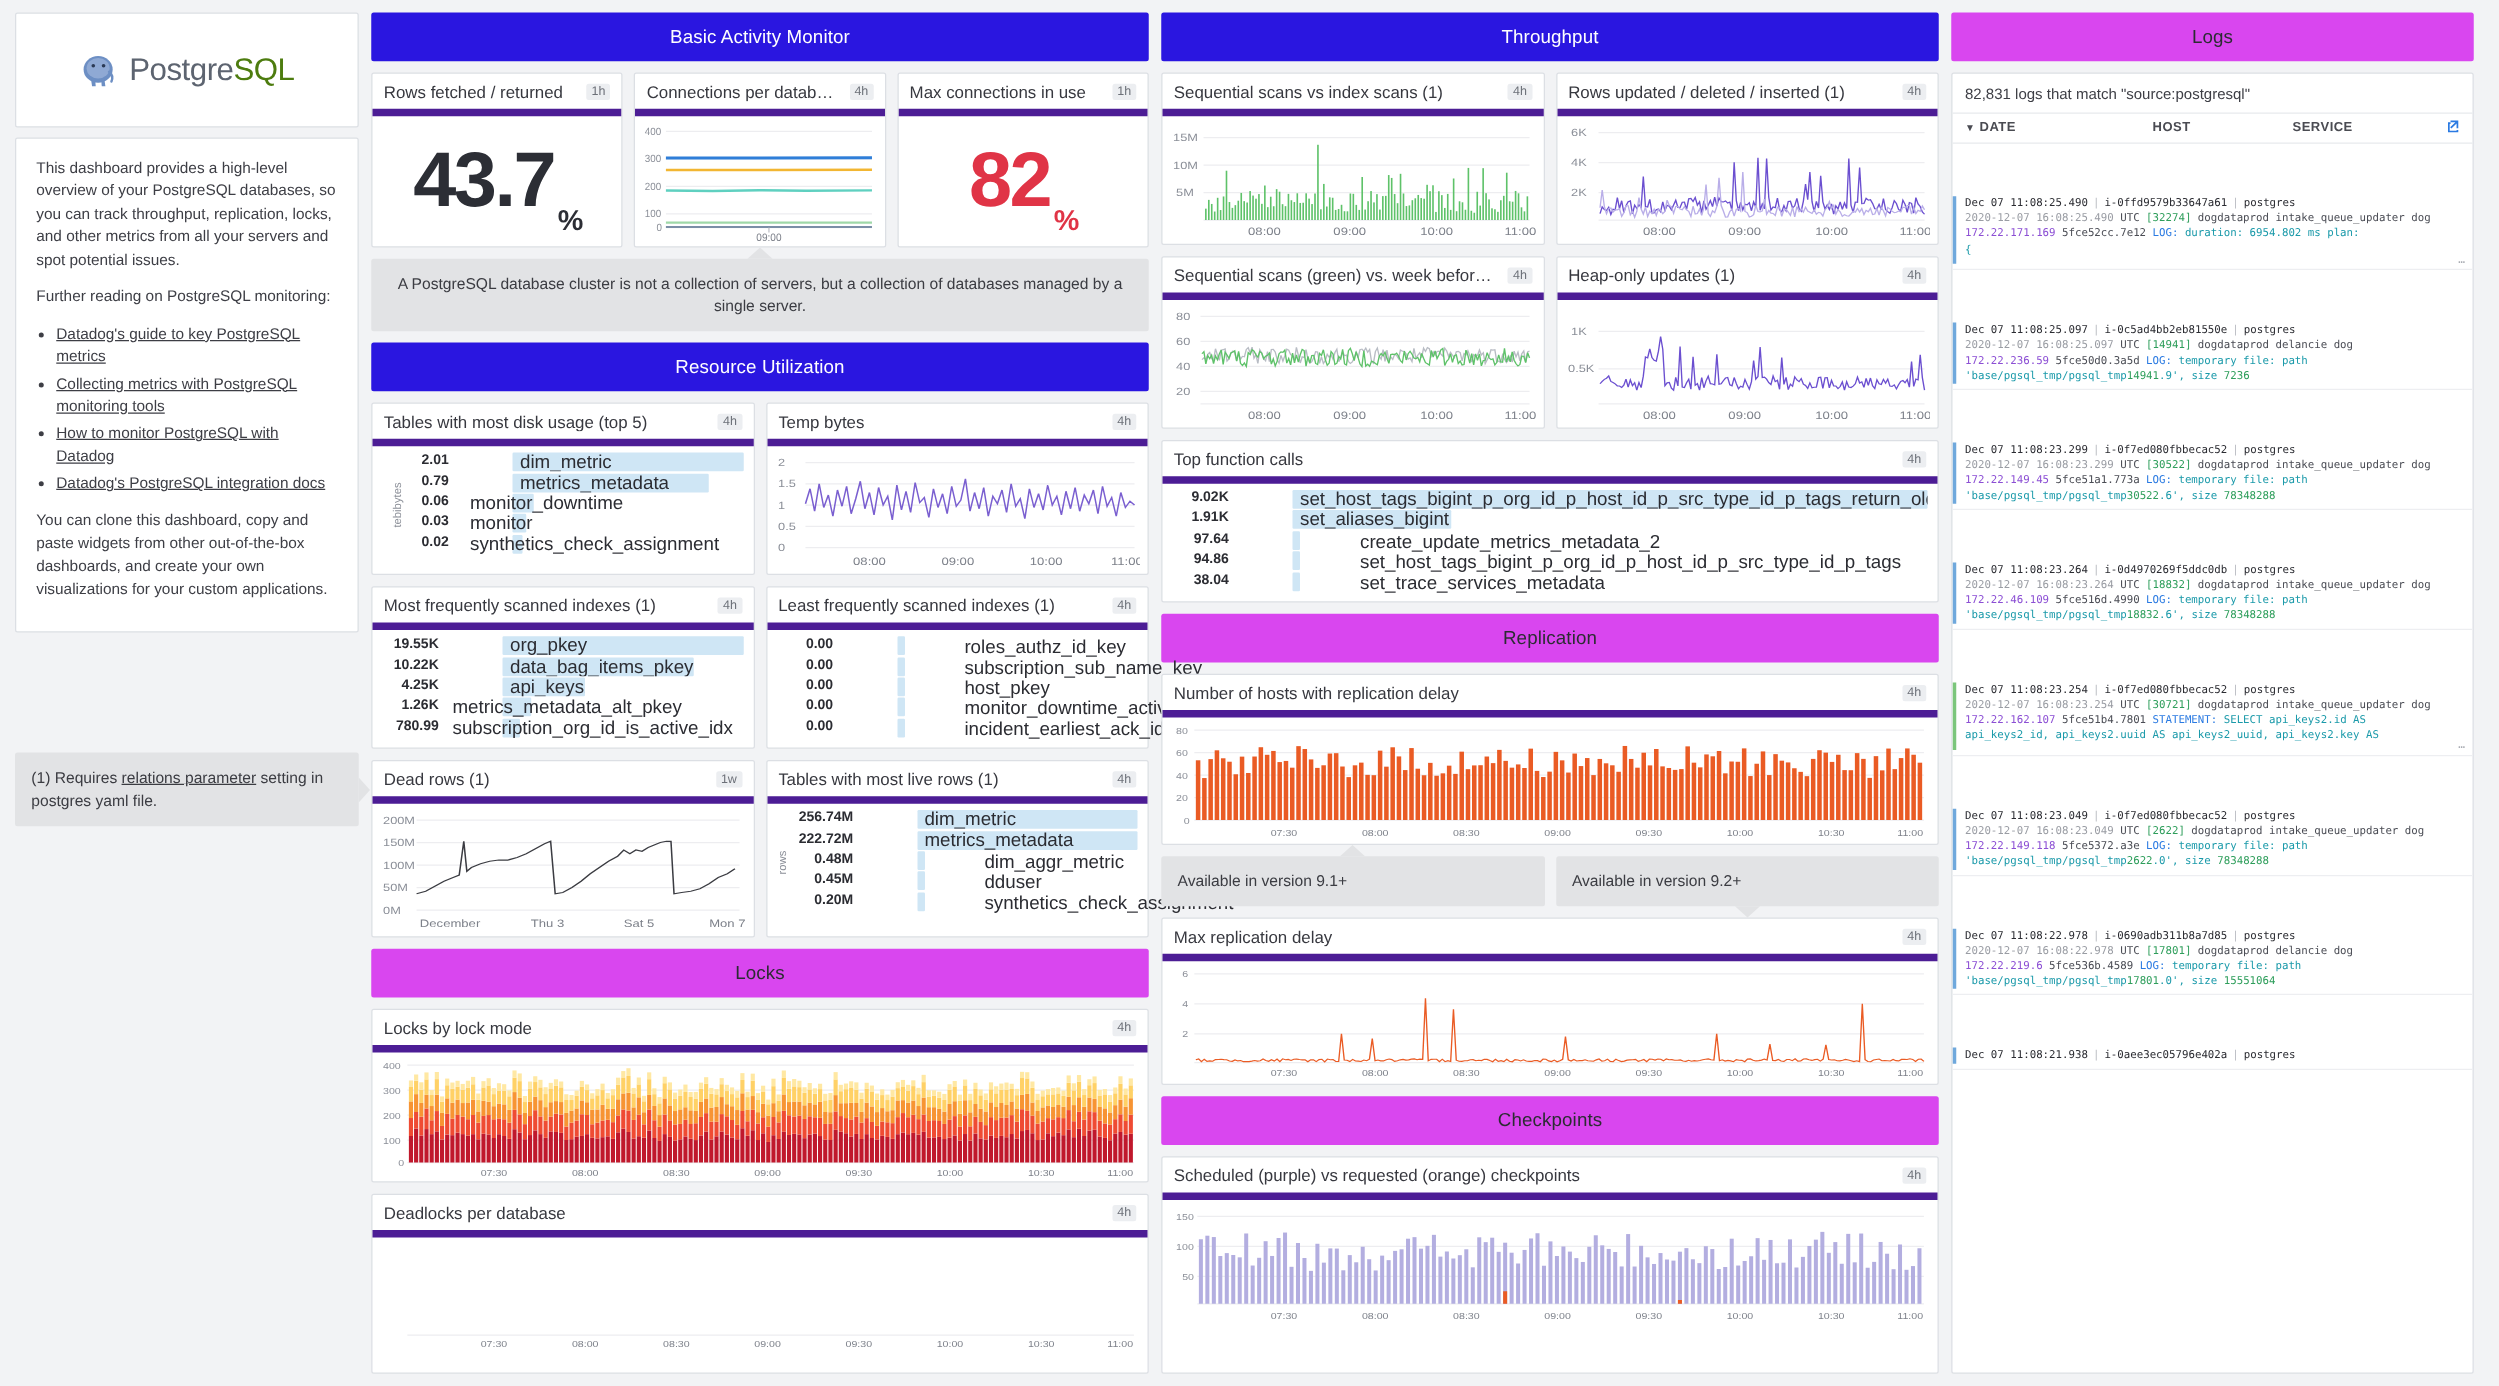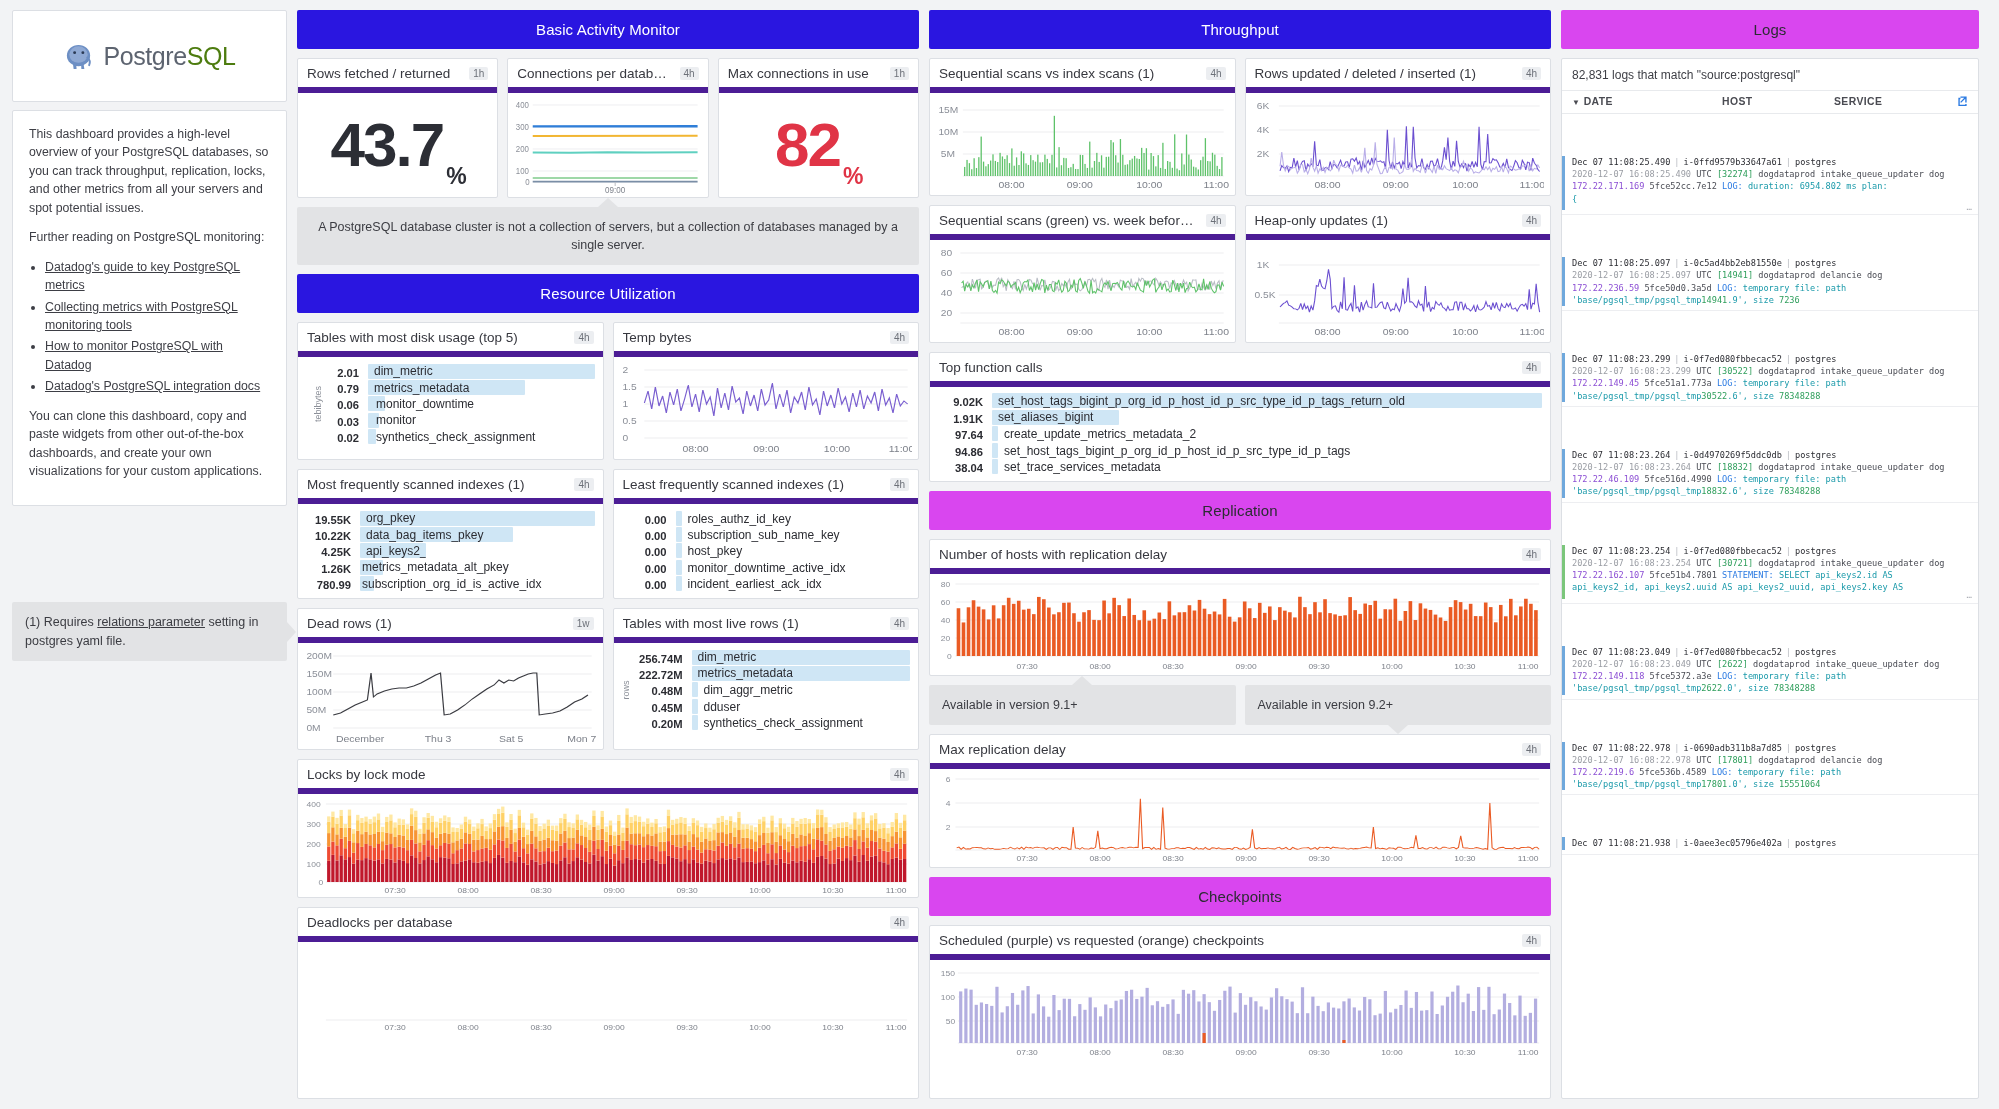--- a/index.html
+++ b/index.html
@@ -98,30 +98,30 @@
     display: flex; align-items: center; justify-content: center;
     height: 104px; font-weight: bold; letter-spacing: -2px;
   }
   .bignum .v { font-size: 62px; line-height: 1; }
   .bignum .u { font-size: 23px; margin-left: 3px; align-self: flex-end; margin-bottom: 7px; }
   .dark { color: #2c2e35; }
   .red { color: #e03446; }
 
   
   .toplist { padding: 5px 8px 7px 8px; position: relative; }
-  .tl-row { display: flex; align-items: flex-end; height: 16.4px; font-size: 11.4px; }
+  .tl-row { display: flex; align-items: flex-start; height: 16.4px; font-size: 11.4px; gap: 42px; }
   .tl-val {
     width: 54px; text-align: right; padding-right: 9px; font-weight: bold;
     color: #2b2c32; flex: none; font-size: 11.2px;
   }
   .tl-bar {
     background: #cfe6f5; height: 15px; display: flex; align-items: center;
     padding-left: 6px; border-radius: 1px; overflow: hidden; white-space: nowrap;
   }
-  .tl-name { color: #2b2c32; font-size: 12px; }
+  .tl-name { color: #2b2c32; font-size: 15px; }
   .axis-label {
     position: absolute; left: 2px; top: 50%;
     transform: translateY(-50%) rotate(-90deg);
     font-size: 9px; color: #8b8f98; transform-origin: center;
   }
   .toplist.with-axis { padding-left: 16px; }
 
   
   .chart { position: relative; padding: 4px 6px 2px 6px; }
   .chart svg { display: block; width: 100%; }
@@ -460,20 +460,21 @@
             </div>
           <div class="tl-row">
               <span class="tl-val" style="width:62px">0.20M</span>
               <span class="tl-bar" style="width:2px"></span>
               <span class="tl-name" style="padding-left:6px">synthetics_check_assignment</span>
             </div>
         </div>
       </div>
     </div>
 
+    <div class="group-hdr g-light">Locks</div>
 
     <div class="widget">
       <div class="wtitle">
         <span class="tl">Locks by lock mode</span>
         <span class="badge">4h</span>
       </div>
       <div class="chart">
         <svg id="locksSvg" viewBox="0 0 500 97" preserveAspectRatio="none" style="height:97px">
           <text class="yt" x="2" y="9" style="font-size:7px">400</text>
           <text class="yt" x="2" y="29" style="font-size:7px">300</text>

